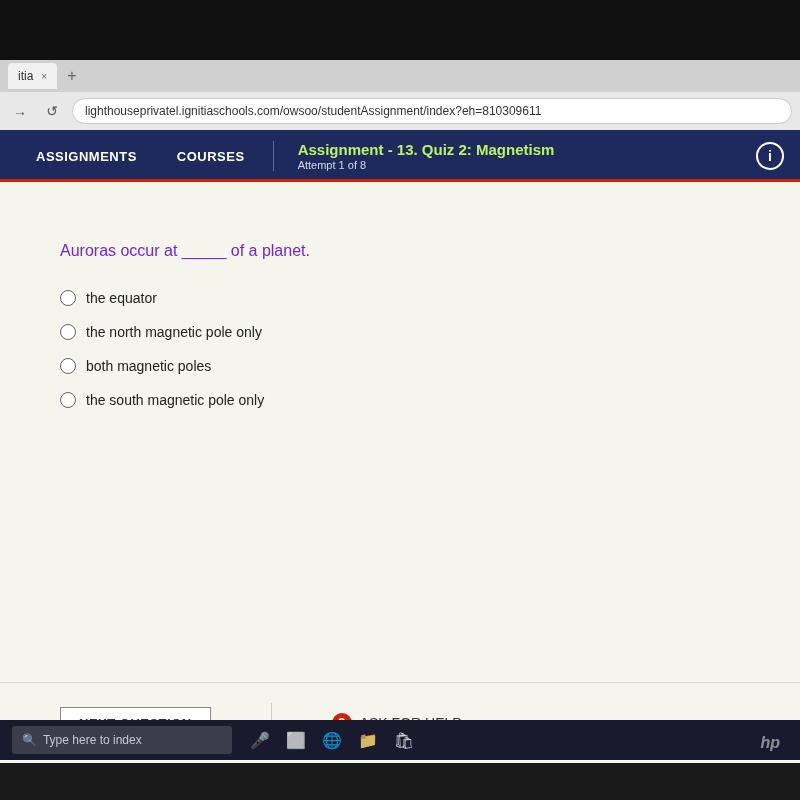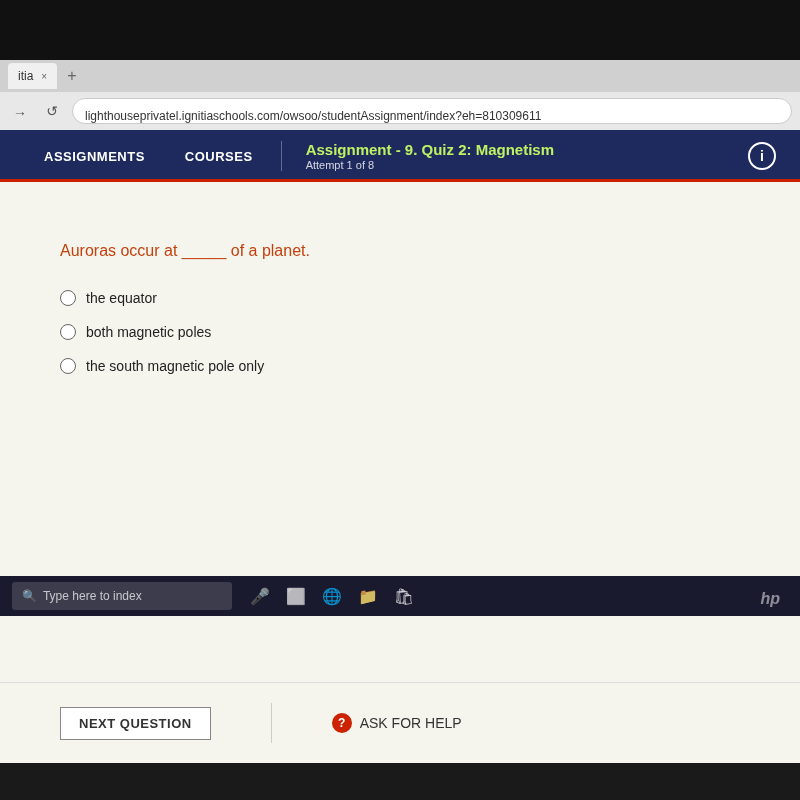--- a/index.html
+++ b/index.html
@@ -9,21 +9,21 @@
       background: #1a1a1a;
       font-family: Arial, sans-serif;
       overflow: hidden;
       position: relative;
     }
 
     
     .laptop-bezel {
       position: absolute;
       top: 0; left: 0; right: 0;
-      height: 616px;
+      height: 760px;
       background: #111;
     }
 
     
     .browser-window {
       position: absolute;
       top: 60px;
       left: 0;
       right: 0;
       bottom: 40px;
@@ -92,34 +92,34 @@
       background: none;
       border: none;
     }
 
     .url-bar {
       flex: 1;
       height: 26px;
       background: white;
       border: 1px solid #ccc;
       border-radius: 13px;
-      padding: 0 12px;
+      padding: 12px 12px;
       font-size: 12px;
       color: #333;
       display: flex;
-      align-items: flex-end;
+      align-items: center;
     }
 
     
     .app-header {
       display: flex;
       align-items: center;
       background: #1e2a5e;
       height: 52px;
-      padding: 0 24px;
+      padding: 0 16px;
       position: relative;
     }
 
     .app-header::after {
       content: '';
       position: absolute;
       bottom: 0;
       left: 0;
       right: 0;
       height: 3px;
@@ -176,21 +176,21 @@
 
     
     .main-content {
       background: #f5f5ee;
       padding: 40px 60px;
       min-height: 500px;
     }
 
     .question-text {
       font-size: 16px;
-      color: #c2410c;
+      color: #6d28d9;
       margin-bottom: 30px;
       margin-top: 20px;
     }
 
     .options-list {
       list-style: none;
       display: flex;
       flex-direction: column;
       gap: 18px;
       margin-bottom: 40px;
@@ -345,34 +345,38 @@
         </div>
       </div>
     </div>
 
     <div class="app-header">
       <span class="nav-link">ASSIGNMENTS</span>
       <span class="nav-link">COURSES</span>
       <div class="nav-divider"></div>
       <div class="assignment-title">
         <div>
-          <span class="label">Assignment</span><span class="label"> - 9. Quiz 2: Magnetism</span>
+          <span class="label">Assignment</span><span class="label"> - 13. Quiz 2: Magnetism</span>
         </div>
         <div class="attempt">Attempt 1 of 8</div>
       </div>
       <div class="info-icon">i</div>
     </div>
 
     <div class="main-content">
       <p class="question-text">Auroras occur at _____ of a planet.</p>
 
       <ul class="options-list">
         <li class="option-item">
           <div class="radio-btn"></div>
           <span>the equator</span>
+        </li>
+        <li class="option-item">
+          <div class="radio-btn"></div>
+          <span>the north magnetic pole only</span>
         </li>
         <li class="option-item">
           <div class="radio-btn"></div>
           <span>both magnetic poles</span>
         </li>
         <li class="option-item">
           <div class="radio-btn"></div>
           <span>the south magnetic pole only</span>
         </li>
       </ul>

